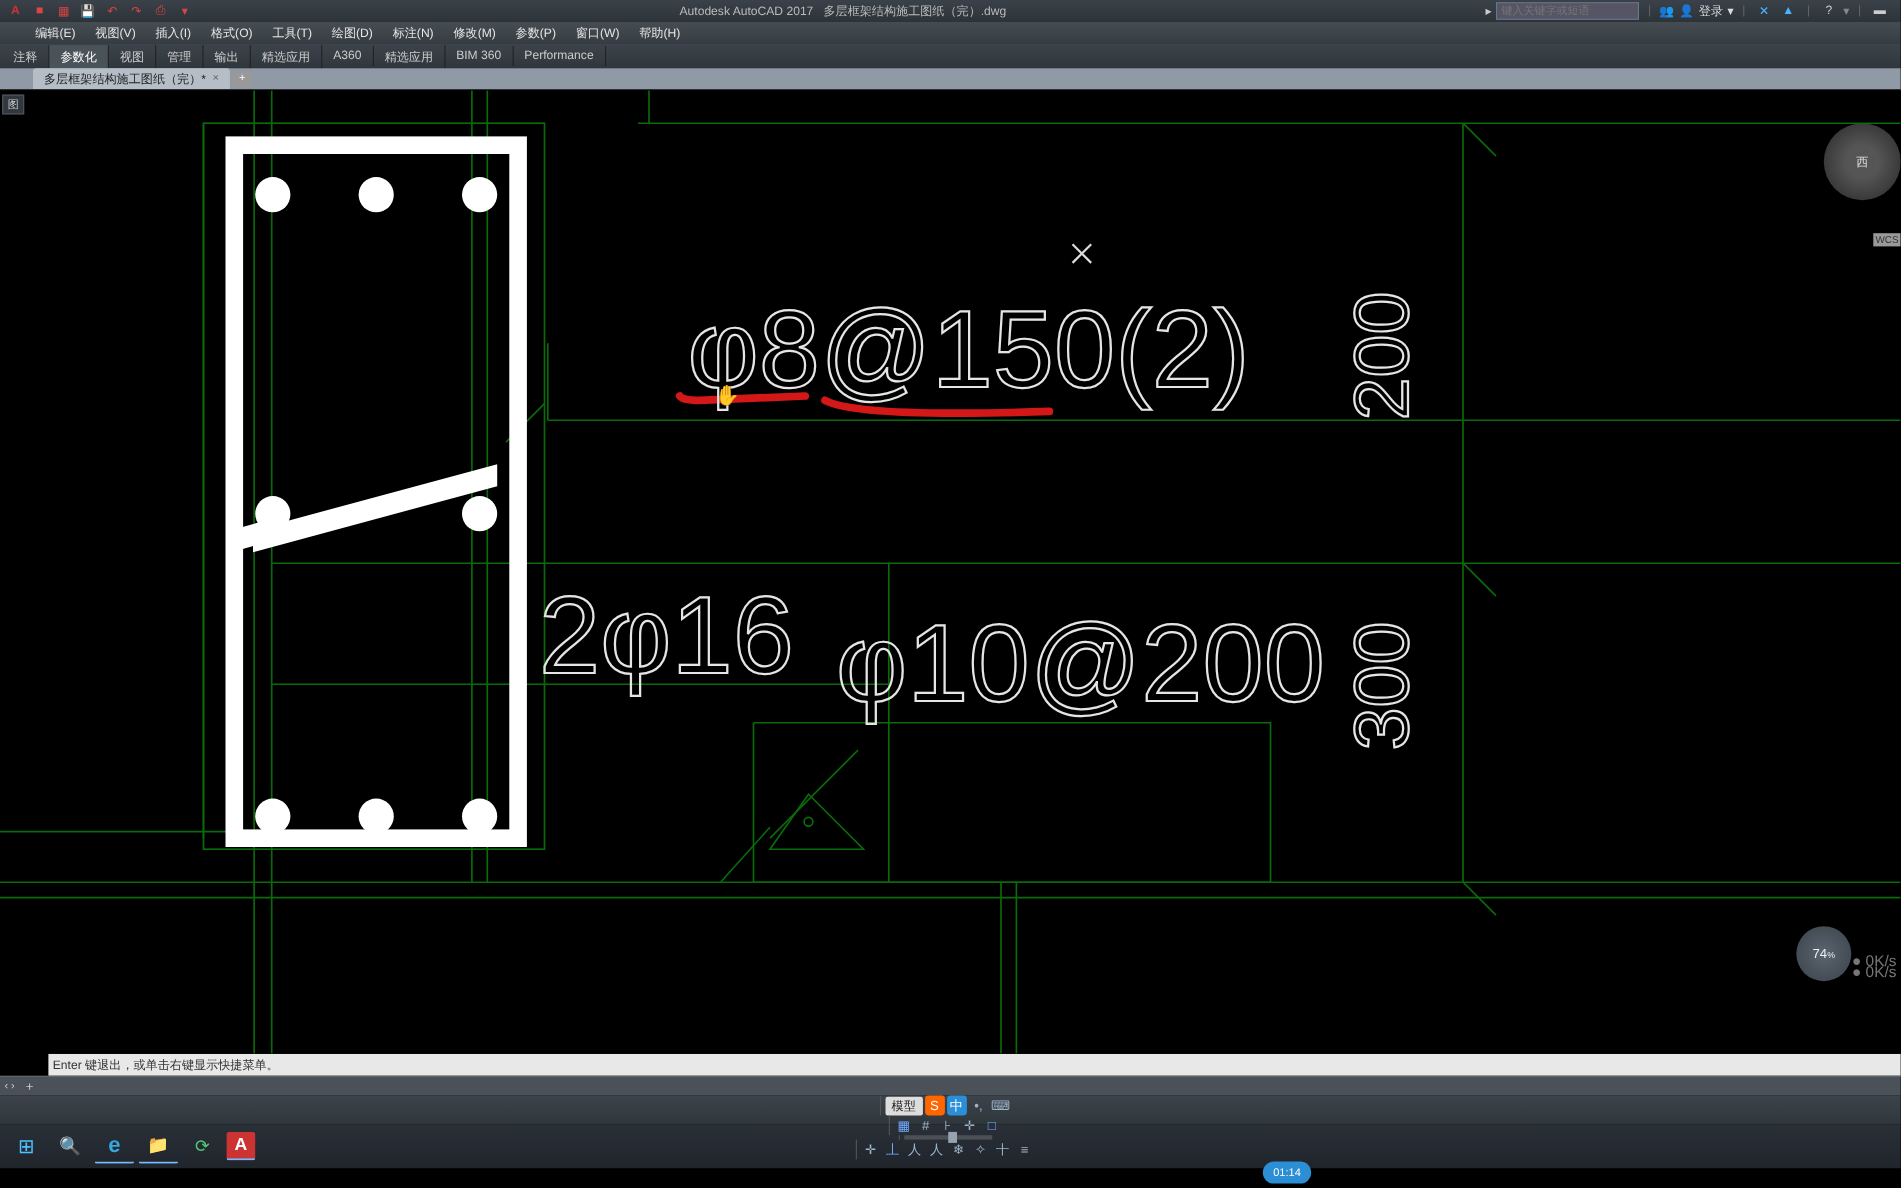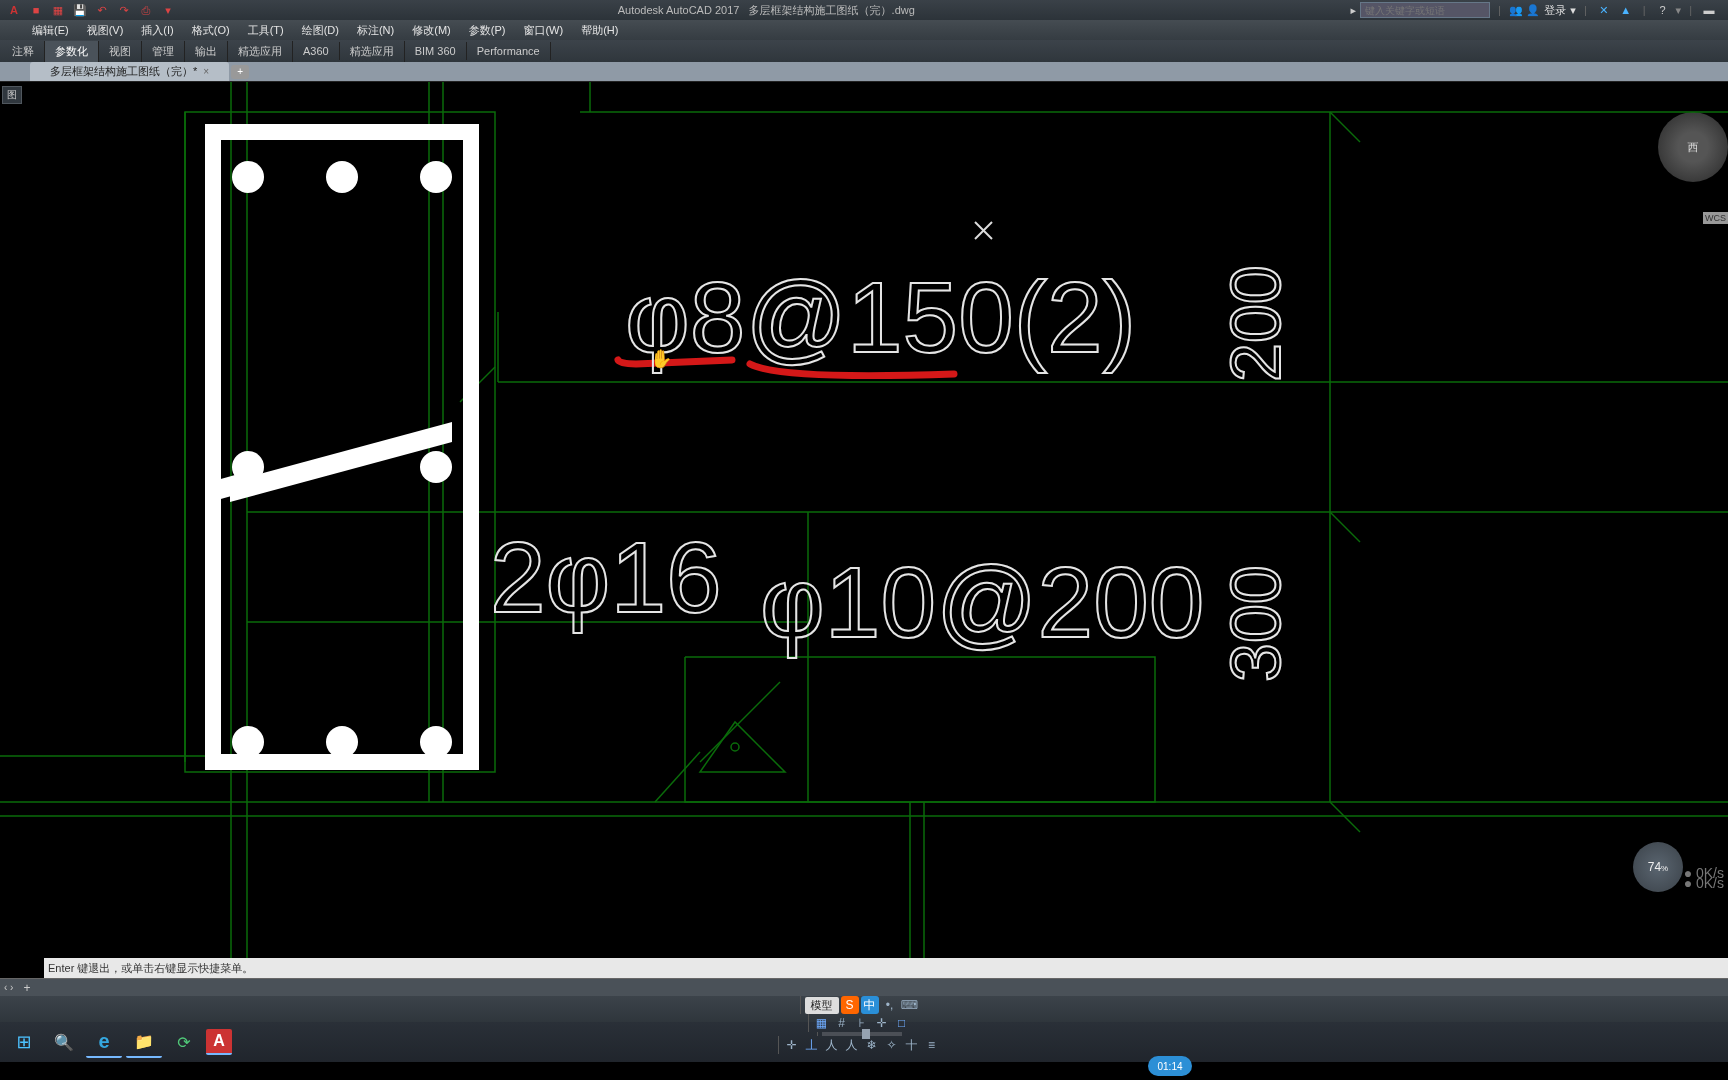--- a/index.html
+++ b/index.html
@@ -16,21 +16,21 @@
 .titlebar .icon-btn{width:18px;height:18px;display:flex;align-items:center;justify-content:center;color:#ccc;}
 
 .menubar{background:linear-gradient(#454c52,#353c42);height:20px;display:flex;align-items:center;padding:0 24px;gap:2px;}
 .menubar span{color:#e5e5e5;font-size:11px;padding:2px 8px;cursor:default;}
 
 .ribbontabs{background:linear-gradient(#3c434a,#2f363c);height:22px;display:flex;align-items:center;color:#ccc;font-size:11px;padding-left:2px;}
 .ribbontabs span{padding:3px 10px;border-right:1px solid #222;cursor:default;}
 .ribbontabs span.active{background:#4a525a;color:#fff;}
 
 .filetabs{background:#8f9aa6;height:20px;display:flex;align-items:center;padding-left:30px;border-bottom:1px solid #222;}
-.filetab{background:#b5bec7;padding:2px 20px;font-size:11px;border-radius:3px 3px 0 0;margin-right:2px;color:#222;display:flex;align-items:center;gap:6px;}
+.filetab{background:#b5bec7;padding:2px 10px;font-size:11px;border-radius:3px 3px 0 0;margin-right:2px;color:#222;display:flex;align-items:center;gap:6px;}
 .filetab .close{font-size:10px;color:#666;}
 .addtab{width:18px;height:14px;background:#999;border-radius:3px;display:flex;align-items:center;justify-content:center;font-size:10px;color:#fff;}
 
 .ws{background:#000;position:relative;height:876px;overflow:hidden;}
 .ws-label{position:absolute;left:2px;top:4px;color:#ccc;font-size:10px;background:#30373e;padding:1px 4px;border:1px solid #50575e;}
 
 .cmdline{background:#e8e8e8;height:20px;display:flex;align-items:center;font-size:11px;color:#333;padding:0 4px;margin-left:44px;}
 
 .modelbar{background:#4a5158;height:18px;display:flex;align-items:center;border-top:1px solid #666;}
 .modelbar .arrows{display:flex;gap:2px;padding:0 4px;color:#ccc;font-size:10px;}

